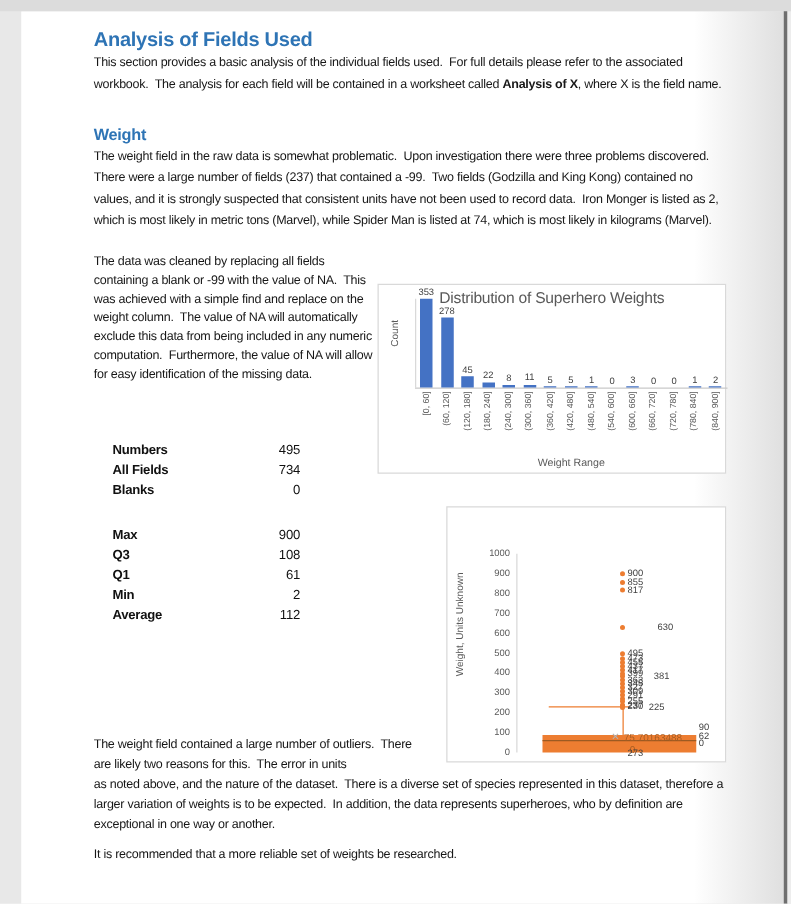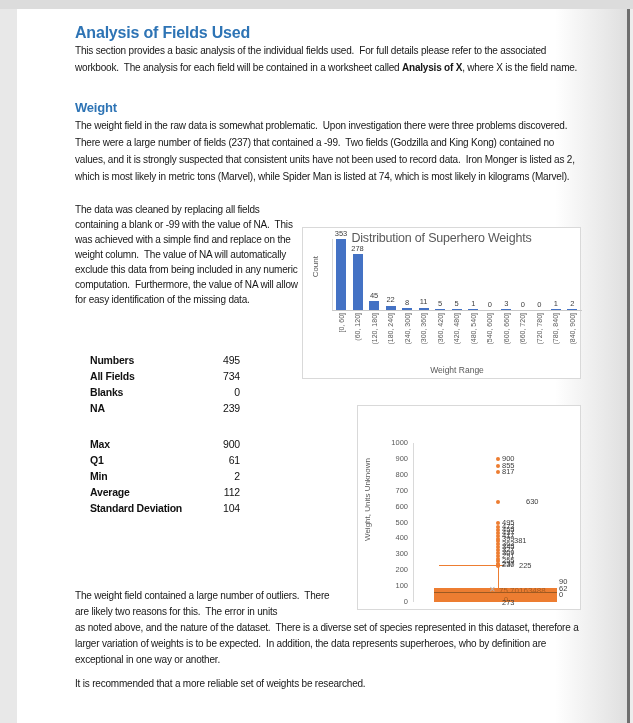--- a/index.html
+++ b/index.html
@@ -103,44 +103,40 @@
         <span class="tbl-val">495</span>
       </div>
       <div class="tbl-row">
         <span class="tbl-lbl">All Fields</span>
         <span class="tbl-val">734</span>
       </div>
       <div class="tbl-row">
         <span class="tbl-lbl">Blanks</span>
         <span class="tbl-val">0</span>
       </div>
-      <div class="tbl-row">
-        <span class="tbl-lbl">NA</span>
-        <span class="tbl-val">239</span>
-      </div>
       <div class="tbl-gap"></div>
       <div class="tbl-row">
         <span class="tbl-lbl">Max</span>
         <span class="tbl-val">900</span>
       </div>
       <div class="tbl-row">
+        <span class="tbl-lbl">Q3</span>
+        <span class="tbl-val">108</span>
+      </div>
+      <div class="tbl-row">
         <span class="tbl-lbl">Q1</span>
         <span class="tbl-val">61</span>
       </div>
       <div class="tbl-row">
         <span class="tbl-lbl">Min</span>
         <span class="tbl-val">2</span>
       </div>
       <div class="tbl-row">
         <span class="tbl-lbl">Average</span>
         <span class="tbl-val">112</span>
-      </div>
-      <div class="tbl-row">
-        <span class="tbl-lbl">Standard Deviation</span>
-        <span class="tbl-val">104</span>
       </div>
     </div>
 </div>
 
 <div id="chart1">
   <div id="chart1-title">Distribution of Superhero Weights</div>
   <div id="chart1-ylabel">Count</div>
   <div id="bar-axis-y"></div>
   <div id="bar-axis-x"></div>
   <div id="bar-plot">
@@ -293,21 +289,21 @@
     <div class="dot-label" style="left: 144px; top: 116.793px;">473</div>
     <div class="dot" style="left: 138px; top: 121.655px; background: rgb(237, 125, 49);"></div>
     <div class="dot-label" style="left: 144px; top: 119.655px;">455</div>
     <div class="dot" style="left: 138px; top: 124.517px; background: rgb(237, 125, 49);"></div>
     <div class="dot-label" style="left: 144px; top: 122.517px;">437</div>
     <div class="dot" style="left: 138px; top: 127.697px; background: rgb(237, 125, 49);"></div>
     <div class="dot-label" style="left: 144px; top: 125.697px;">417</div>
     <div class="dot" style="left: 138px; top: 130.559px; background: rgb(237, 125, 49);"></div>
     <div class="dot-label" style="left: 144px; top: 128.559px;">399</div>
     <div class="dot" style="left: 138px; top: 133.421px; background: rgb(237, 125, 49);"></div>
-    <div class="dot-label" style="left: 156px; top: 131.421px;">381</div>
+    <div class="dot-label" style="left: 140px; top: 131.421px; padding-left: 25px;">381</div>
     <div class="dot" style="left: 138px; top: 136.283px; background: rgb(237, 125, 49);"></div>
     <div class="dot-label" style="left: 144px; top: 134.283px;">363</div>
     <div class="dot" style="left: 138px; top: 139.145px; background: rgb(237, 125, 49);"></div>
     <div class="dot-label" style="left: 144px; top: 137.145px;">345</div>
     <div class="dot" style="left: 138px; top: 142.007px; background: rgb(237, 125, 49);"></div>
     <div class="dot-label" style="left: 144px; top: 140.007px;">327</div>
     <div class="dot" style="left: 138px; top: 144.869px; background: rgb(237, 125, 49);"></div>
     <div class="dot-label" style="left: 144px; top: 142.869px;">309</div>
     <div class="dot" style="left: 138px; top: 147.731px; background: rgb(237, 125, 49);"></div>
     <div class="dot-label" style="left: 144px; top: 145.731px;">291</div>

